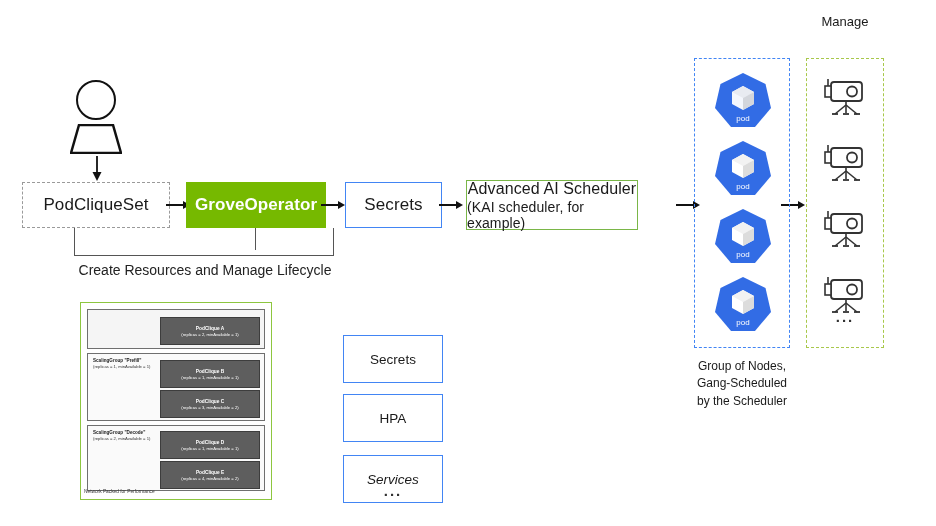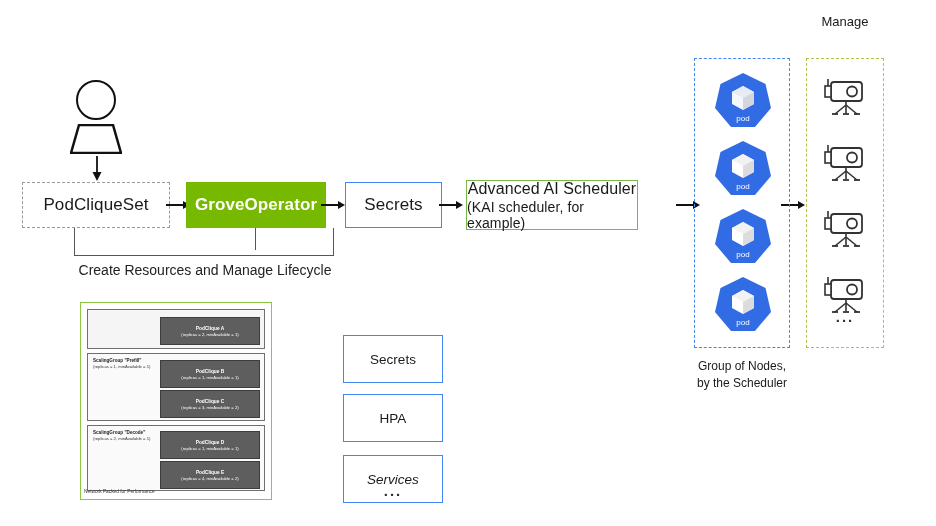--- a/index.html
+++ b/index.html
@@ -330,20 +330,21 @@
         <polygon points="29,14 40,20 40,32 29,38 18,32 18,20" fill="#ffffff"></polygon>
         <polygon points="29,14 40,20 29,26 18,20" fill="#f2f2f2"></polygon>
         <polygon points="29,26 40,20 40,32 29,38" fill="#dcdcdc"></polygon>
       </g>
       <text x="29" y="49" font-family="Liberation Sans, sans-serif" font-size="8" fill="#ffffff" text-anchor="middle">pod</text>
     </svg>
   </div>
 </div>
 <div class="abs" id="pods-caption">
   <div>Group of Nodes,</div>
+  <div>Gang-Scheduled</div>
   <div>by the Scheduler</div>
 </div>
 
 <div class="abs" id="nodes-label">Manage</div>
 <div class="abs" id="nodes-column">
   <div class="node-icon" id="node-1">
     <svg viewBox="0 0 48 46">
       <rect x="9" y="7" width="31" height="19" rx="3" fill="#ffffff" stroke="#333" stroke-width="1.8"></rect>
       <circle cx="30" cy="16.5" r="5" fill="#ffffff" stroke="#333" stroke-width="1.8"></circle>
       <rect x="3" y="11" width="6" height="11" fill="#ffffff" stroke="#333" stroke-width="1.6"></rect>

